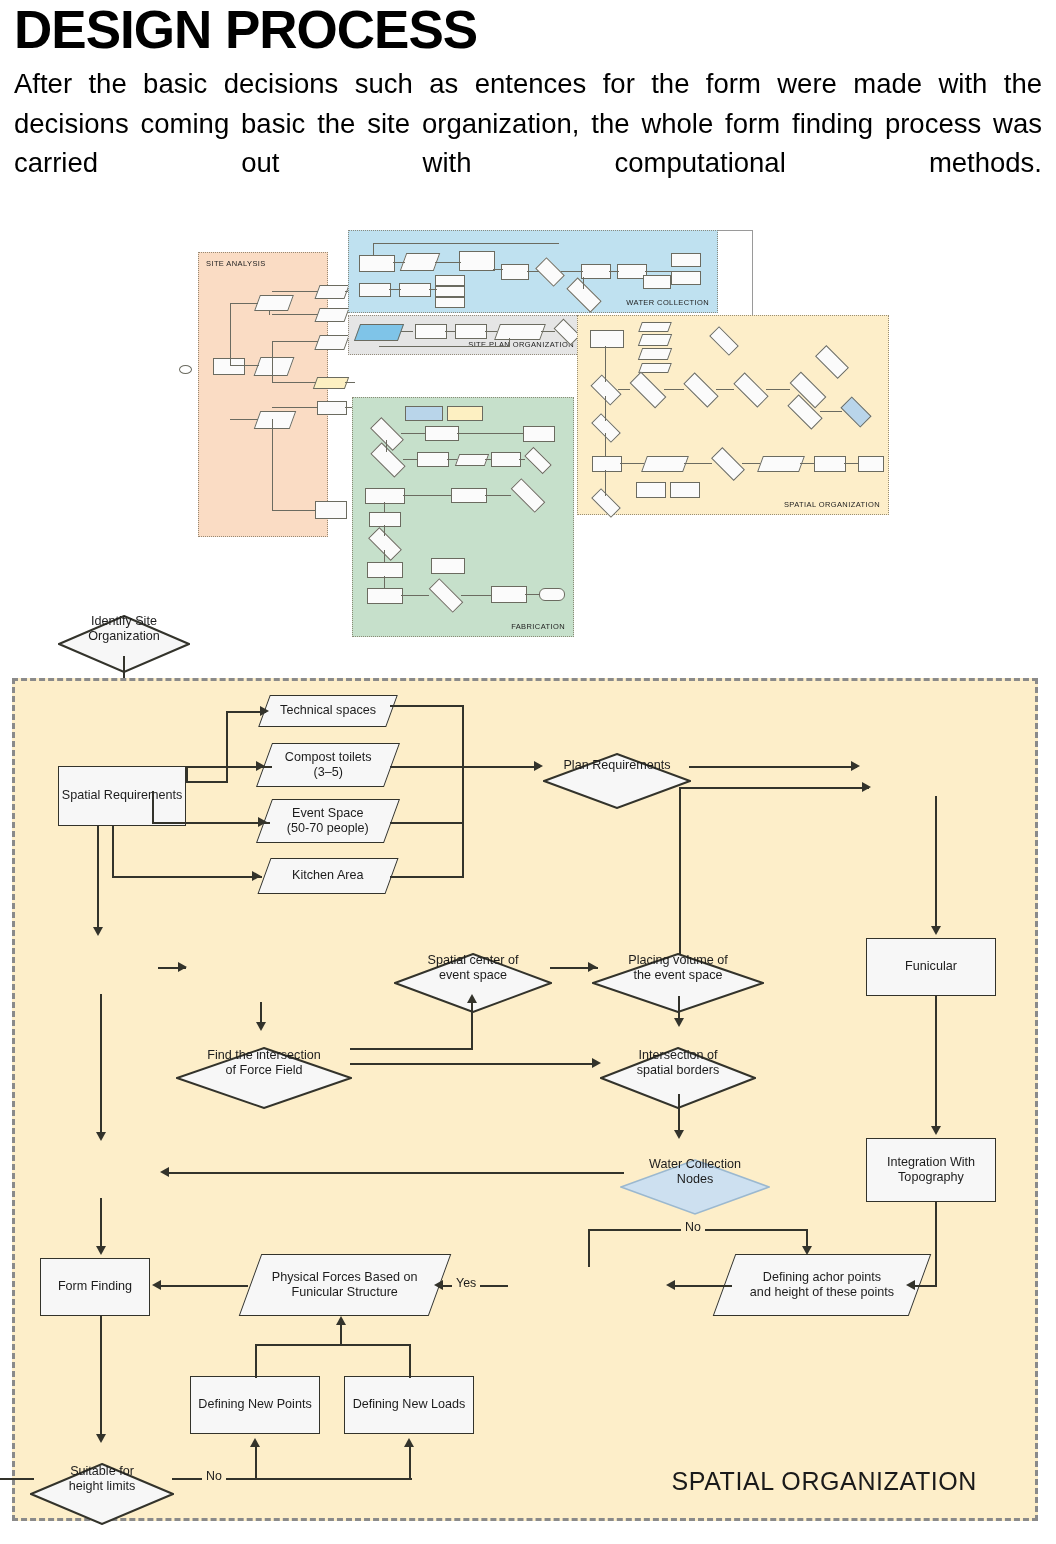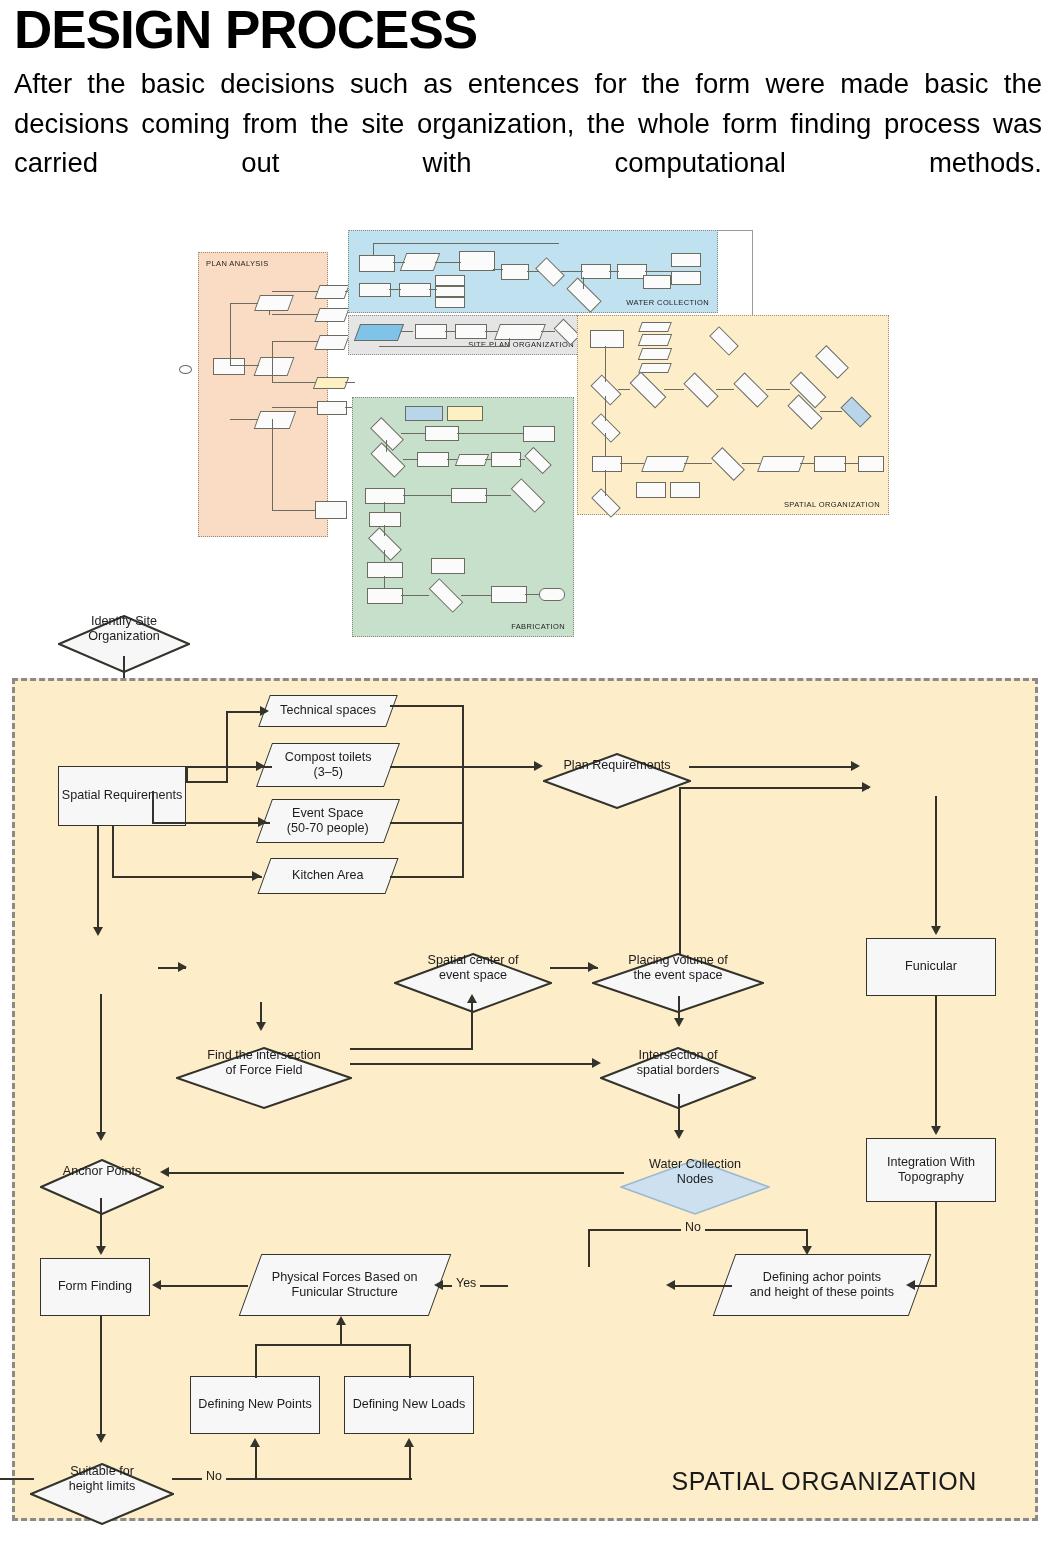--- a/index.html
+++ b/index.html
@@ -137,30 +137,30 @@
     font-size: 12.4px; color: #1c1c1c;
     background: #fdeec9;
     padding: 0 4px;
   }
 </style>
 </head>
 <body>
 
 <div id="header">
   <div id="page-title">DESIGN PROCESS</div>
-  <div id="intro-paragraph">After the basic decisions such as entences for the form were made basic the decisions coming from the site organization, the whole form finding process was carried out with computational methods.</div>
+  <div id="intro-paragraph">After the basic decisions such as entences for the form were made with the decisions coming basic the site organization, the whole form finding process was carried out with computational methods.</div>
 </div>
 
 <div id="thumb-cluster">
 
   <div id="thumb-white-box"></div>
   <div id="thumb-white-fill"></div>
 
   <div class="thumb-panel" id="panel-site-analysis">
-    <div class="thumb-label thumb-title-tl">PLAN ANALYSIS</div>
+    <div class="thumb-label thumb-title-tl">SITE ANALYSIS</div>
     <div class="mini-start" style="left:-20px; top:112px;"></div>
     <div class="mini" style="left:14px; top:105px; width:30px; height:15px;"></div>
     <div class="mini p" style="left:58px; top:42px; width:32px; height:14px;"></div>
     <div class="mini p" style="left:118px; top:32px; width:28px; height:12px;"></div>
     <div class="mini p" style="left:118px; top:55px; width:28px; height:12px;"></div>
     <div class="mini p" style="left:58px; top:104px; width:32px; height:17px;"></div>
     <div class="mini p" style="left:118px; top:82px; width:28px; height:13px;"></div>
     <div class="mini p yel" style="left:116px; top:124px; width:30px; height:10px;"></div>
     <div class="mini" style="left:118px; top:148px; width:28px; height:12px;"></div>
     <div class="mini p" style="left:58px; top:158px; width:34px; height:16px;"></div>
@@ -453,28 +453,20 @@
   <div class="conn v" style="left:678px; top:410px; height:26px;"></div>
   <div class="arrow down" style="left:673.5px; top:432px;"></div>
 
   <div class="conn h" style="left:350px; top:462px; width:122px;"></div>
   <div class="conn v" style="left:471px; top:416px; height:48px;"></div>
   <div class="arrow up" style="left:466.5px; top:408px;"></div>
 
   <div class="conn h" style="left:350px; top:477px; width:246px;"></div>
   <div class="arrow right" style="left:592px; top:471.5px;"></div>
 
-  <div class="node diamond" style="left:40px; top:558px; width:124px; height:56px;">
-    <div class="dia-shape">
-      <svg viewBox="0 0 124 56" preserveAspectRatio="none">
-          <polygon points="62,1 123,28 62,55 1,28" fill="#f7f7f7" stroke="#33332b" stroke-width="2"></polygon>
-        </svg>
-    </div>
-    <div class="dia-text">Anchor Points</div>
-  </div>
   <div class="conn v" style="left:100px; top:408px; height:142px;"></div>
   <div class="arrow down" style="left:95.5px; top:546px;"></div>
 
   <div class="node diamond" style="left:620px; top:558px; width:150px; height:56px;">
     <div class="dia-shape">
       <svg viewBox="0 0 150 56" preserveAspectRatio="none">
           <polygon points="75,1 149,28 75,55 1,28" fill="#cde0f0" stroke="#9bb8cf" stroke-width="1.6"></polygon>
         </svg>
     </div>
     <div class="dia-text">Water Collection

